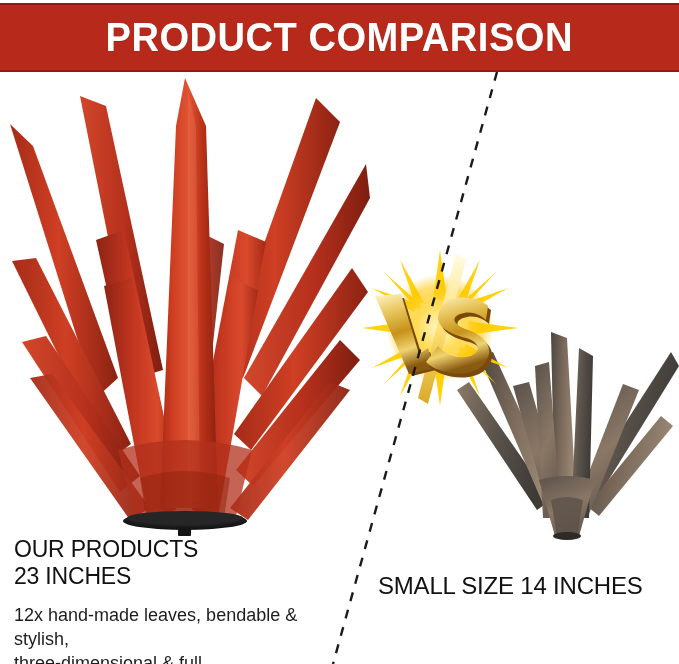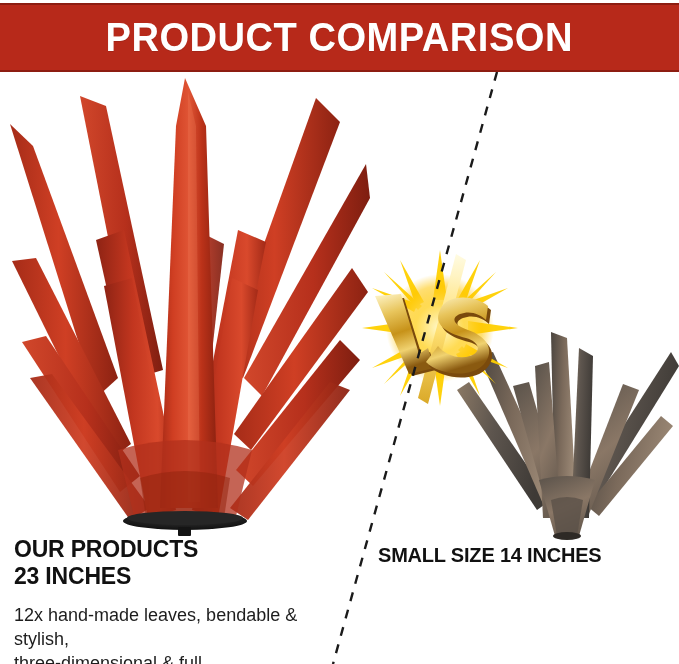--- a/index.html
+++ b/index.html
@@ -42,29 +42,29 @@
 
   
   .vs-badge{position:absolute;left:360px;top:248px;width:160px;height:160px;}
 
   
   .col-left{position:absolute;left:14px;top:536px;width:330px;}
   .col-right{position:absolute;left:378px;top:544px;width:292px;}
 
   .head{
     font-family:"Liberation Sans", sans-serif;
-    font-weight:bold;
+    font-weight:normal;
     color:#111111;
     font-size:23px;
     line-height:1.17;
     letter-spacing:-0.2px;
     white-space:pre-line;
     margin:0;
   }
-  .col-right .head{font-size:20px;}
+  .col-right .head{font-size:24px;margin-top:28px;}
   .body{
     font-family:"Liberation Sans", sans-serif;
     color:#1d1d1d;
     font-size:18px;
     line-height:1.35;
     white-space:pre-line;
     margin:0;
   }
   .col-left .body{margin-top:13px;}
   .col-right .body{margin-top:25px;}

